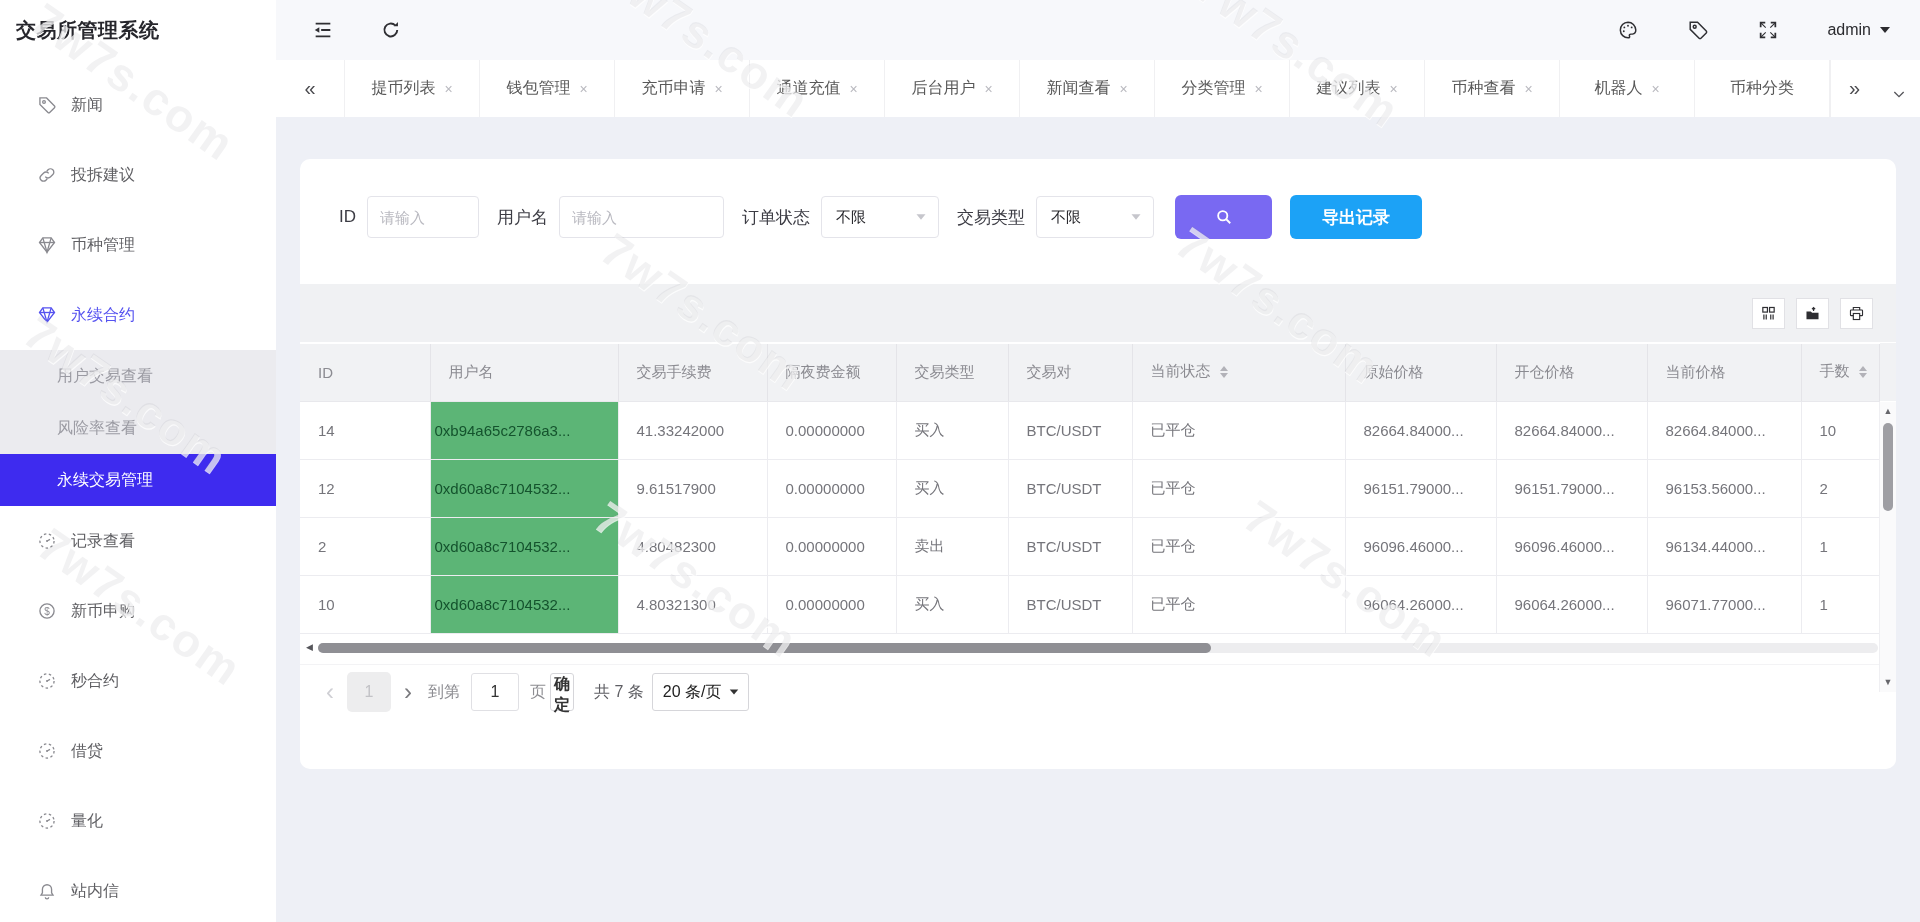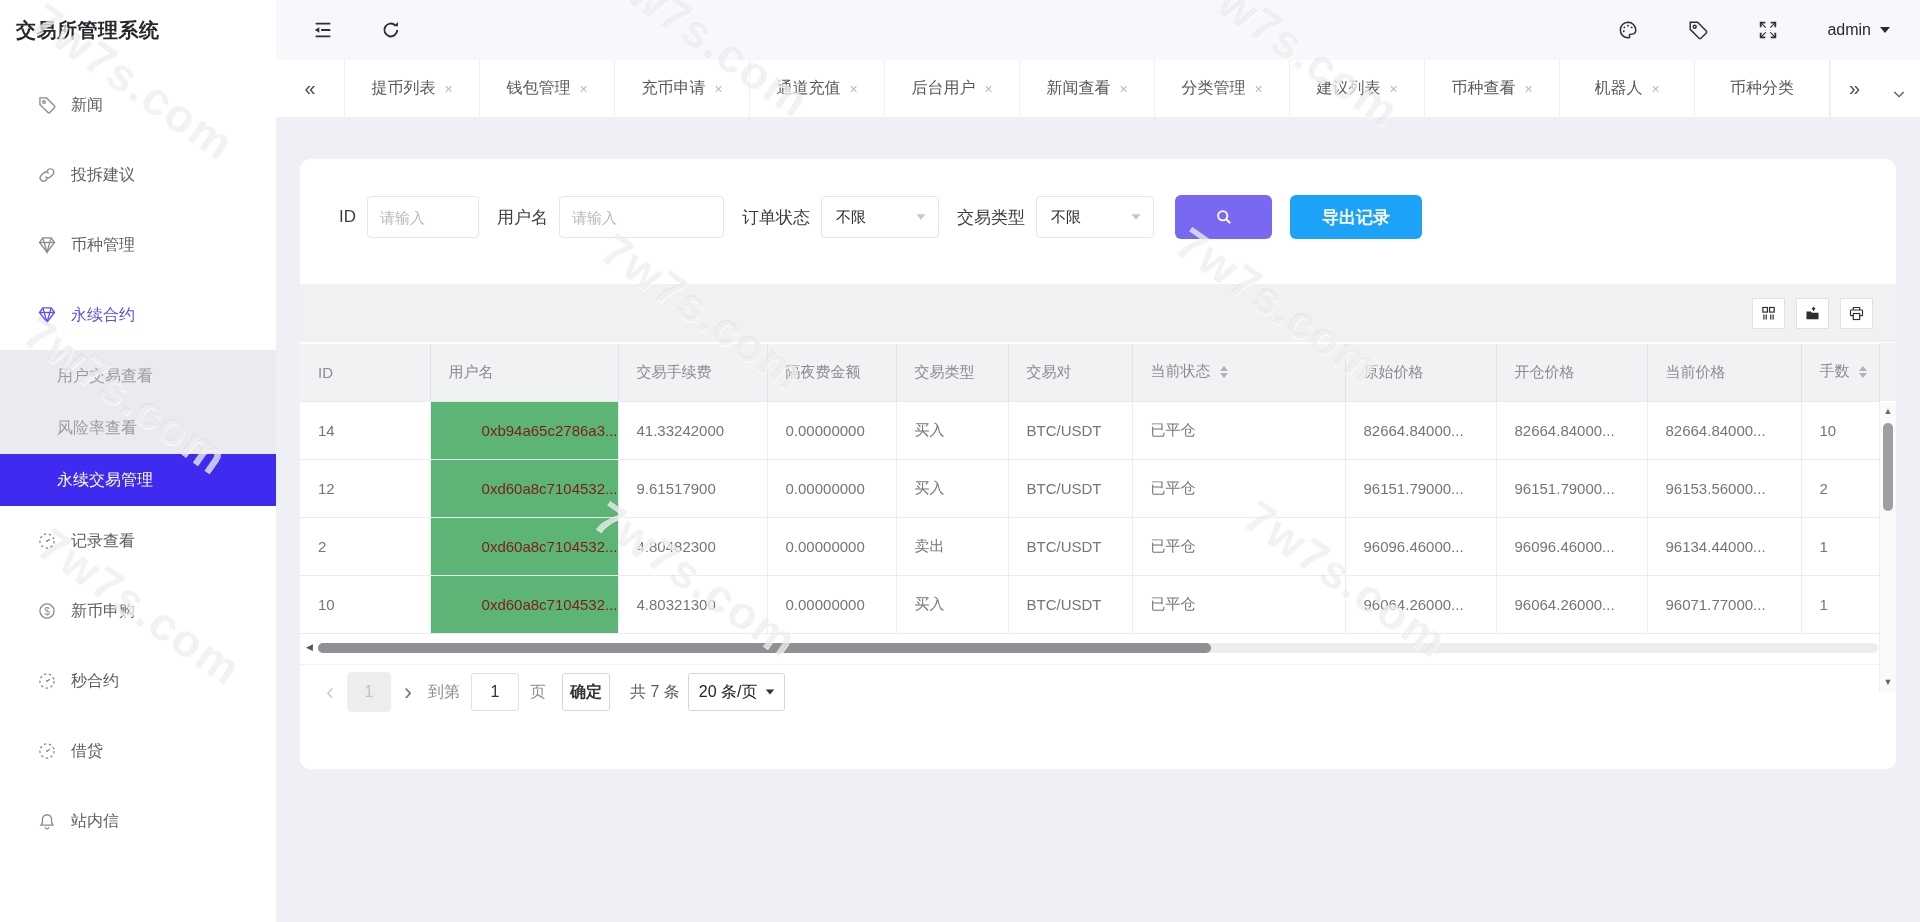--- a/index.html
+++ b/index.html
@@ -72,21 +72,21 @@
 
   .table-wrap{position:relative;}
   table.data-table{width:100%;border-collapse:collapse;table-layout:fixed;}
   .data-table th{height:58px;background:#f1f2f4;border-top:2px solid #fff;border-right:1px solid #e4e4e8;
     border-bottom:1px solid #e8e8ec;font-weight:normal;font-size:15px;color:#8b8b91;text-align:left;
     padding-left:18px;white-space:nowrap;overflow:hidden;}
   .data-table th.filler,.data-table td.filler{border:none;background:#f1f2f4;padding:0;}
   .data-table td.filler{background:#fff;}
   .data-table td{height:58px;background:#fff;border-right:1px solid #ececf0;border-bottom:1px solid #ececf0;
     font-size:15px;color:#75757b;padding-left:18px;white-space:nowrap;overflow:hidden;}
-  .data-table td.cell-green{background:var(--green_cell);color:#7f1d1d;text-align:right;padding-left:12px;}
+  .data-table td.cell-green{background:var(--green_cell);color:#14532d;text-align:left;padding-left:4px;}
   .sort{display:inline-flex;flex-direction:column;vertical-align:middle;margin-left:9px;cursor:pointer;}
   .s-up{width:0;height:0;border:4px solid transparent;border-bottom:5px solid #b2b2b8;margin-bottom:2px;}
   .s-dn{width:0;height:0;border:4px solid transparent;border-top:5px solid #b2b2b8;}
 
   .vscroll{position:absolute;top:60px;right:0;width:17px;height:290px;background:#fafafb;
     border-left:1px solid #efeff2;display:flex;flex-direction:column;align-items:center;cursor:pointer;}
   .vs-arrow{font-size:9px;color:#66666b;line-height:1;padding:5px 0;}
   .vs-arrow.down{margin-top:auto;}
   .vs-thumb{width:10px;height:88px;background:#9e9ea3;border-radius:6px;margin-top:2px;}
 
@@ -98,22 +98,22 @@
   .pagination{height:56px;margin-top:8px;border-top:1px solid #f3f3f5;display:flex;align-items:center;
     padding-left:26px;}
   .pg-prev{font-size:24px;color:#cfcfd4;margin-right:13px;cursor:pointer;}
   .pg-next{font-size:24px;color:#7a7a7e;margin:0 0 0 13px;cursor:pointer;}
   .pg-cur{width:44px;height:40px;background:#ededee;border-radius:5px;display:flex;align-items:center;
     justify-content:center;font-size:16px;color:#c2c2c6;cursor:default;}
   .pg-text{font-size:16px;color:#8d8d92;margin-left:16px;}
   .pg-input{width:48px;height:38px;border:1px solid #e0e0e4;border-radius:3px;text-align:center;
     font-size:16px;color:#333;margin-left:11px;outline:none;font-family:inherit;}
   .pg-text.suffix{margin-left:11px;}
-  .pg-confirm{width:48px;height:38px;background:#fff;border:1px solid #d6d6da;border-radius:3px;
-    font-size:16px;font-weight:bold;color:#333;margin-left:16px;cursor:pointer;font-family:inherit;}
+  .pg-confirm{width:24px;height:38px;background:#fff;border:1px solid #d6d6da;border-radius:3px;
+    font-size:16px;font-weight:bold;color:#333;margin-left:4px;cursor:pointer;font-family:inherit;}
   .pg-total{font-size:16px;color:#5e5e63;margin-left:20px;}
   .pg-size{height:38px;border:1px solid #d6d6da;border-radius:3px;display:flex;align-items:center;
     padding:0 9px 0 10px;margin-left:8px;font-size:16px;color:#222;cursor:pointer;gap:8px;}
   .pg-size .caret{border-top-color:#333;transform:scale(.85);}
 
   
   #wm{position:absolute;inset:0;pointer-events:none;z-index:50;}
   .wm{position:absolute;font-size:46px;font-weight:bold;letter-spacing:2px;color:rgba(125,125,140,.10);
     text-shadow:1px 1px 0 rgba(255,255,255,.75);transform:rotate(35deg);white-space:nowrap;}
 
@@ -201,20 +201,30 @@
         </div>
         <div class="menu-item">
           <span class="icon">
             <svg viewBox="0 0 24 24" fill="none" stroke="currentColor" stroke-width="1.6">
               <circle cx="12" cy="12" r="8.5" stroke-dasharray="3 3"></circle>
               <circle cx="12" cy="12" r="1.2" fill="currentColor" stroke="none"></circle>
               <path d="M12 12l3.6-2"></path>
             </svg>
           </span>
           <span>借贷</span>
+        </div>
+        <div class="menu-item">
+          <span class="icon">
+            <svg viewBox="0 0 24 24" fill="none" stroke="currentColor" stroke-width="1.6">
+              <circle cx="12" cy="12" r="8.5" stroke-dasharray="3 3"></circle>
+              <circle cx="12" cy="12" r="1.2" fill="currentColor" stroke="none"></circle>
+              <path d="M12 12l3.6-2"></path>
+            </svg>
+          </span>
+          <span>量化</span>
         </div>
         <div class="menu-item">
           <span class="icon">
             <svg viewBox="0 0 24 24" fill="none" stroke="currentColor" stroke-width="1.6">
               <path d="M12 4.5a5.5 5.5 0 0 0-5.5 5.5v4.2L4.8 17h14.4l-1.7-2.8V10A5.5 5.5 0 0 0 12 4.5z"></path>
               <path d="M10 19.5a2 2 0 0 0 4 0"></path>
             </svg>
           </span>
           <span>站内信</span>
         </div>

